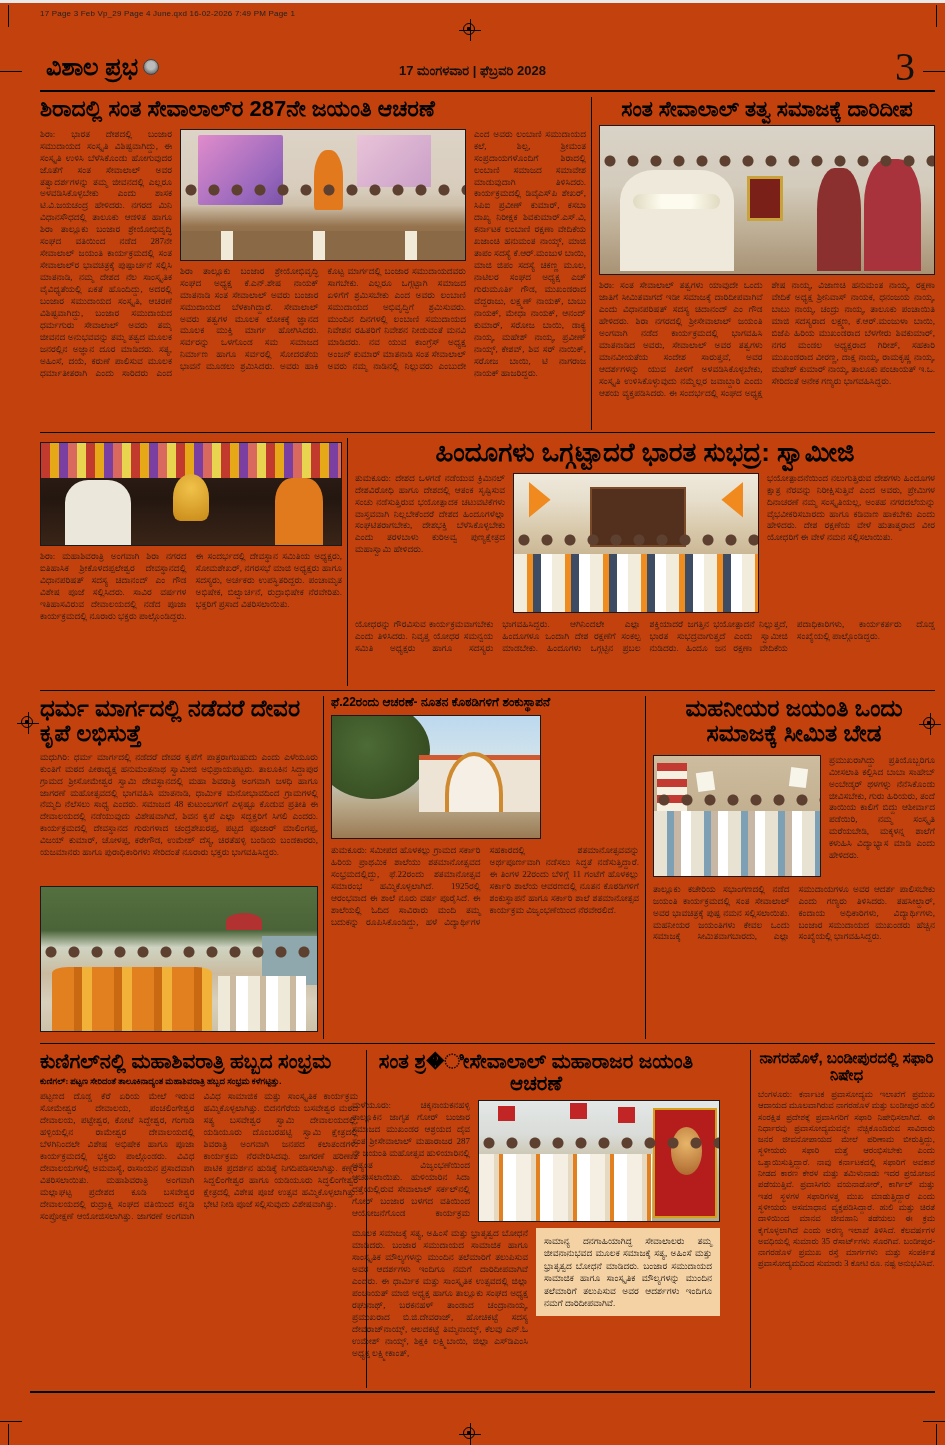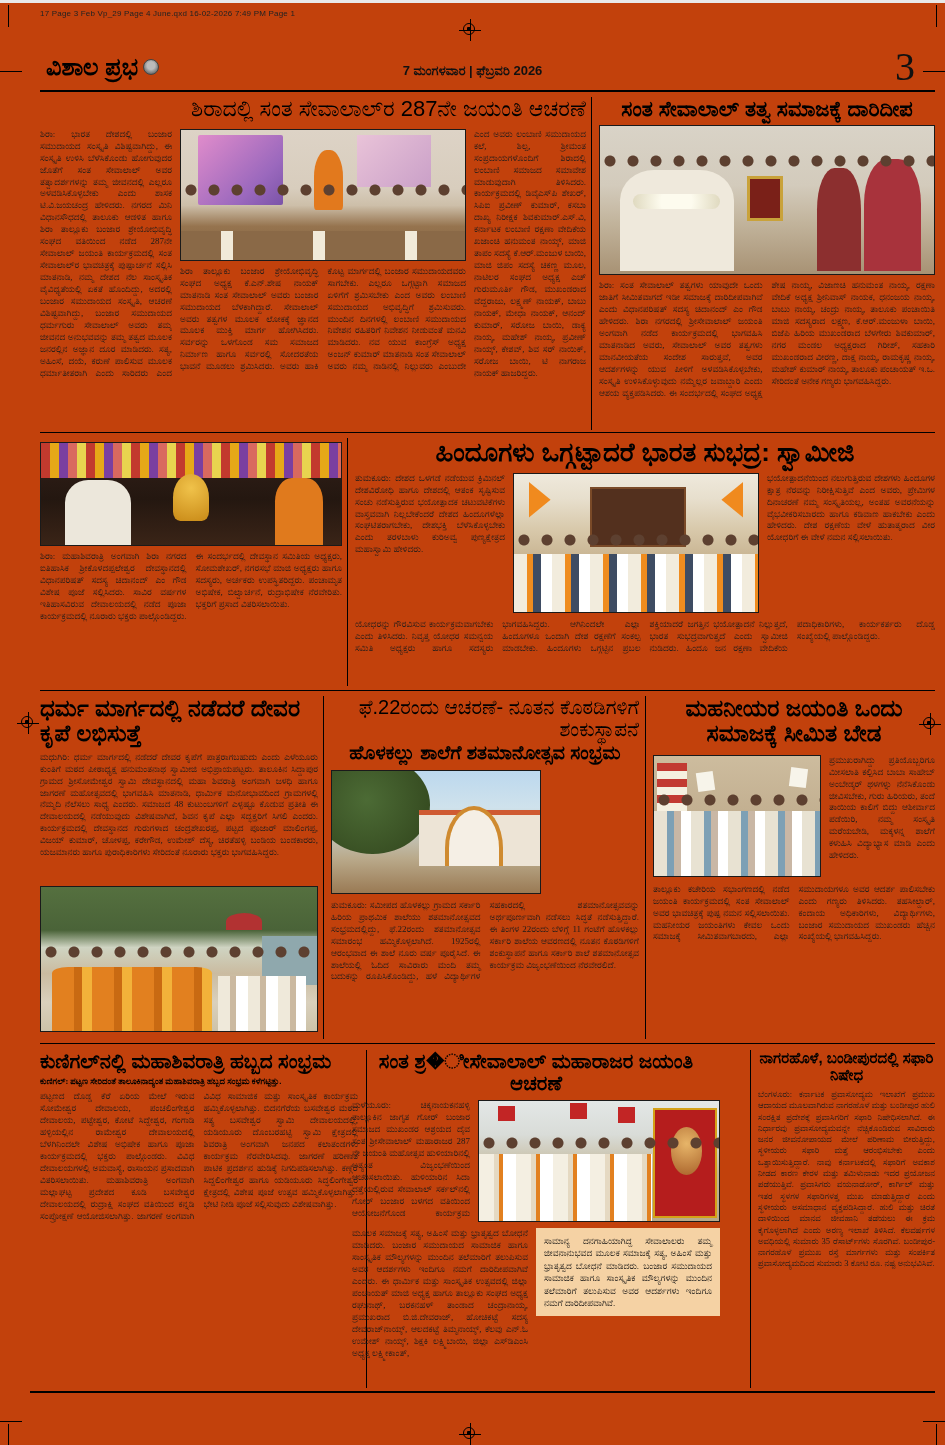--- a/index.html
+++ b/index.html
@@ -11,21 +11,21 @@
          font-weight:bold;font-size:24px;color:#000;display:flex;align-items:center;gap:5px;}
   .brandlogo{width:14px;height:14px;border:1.5px solid #444;border-radius:50%;
          background:radial-gradient(circle at 50% 40%,#bbb 0 35%,#777 70%,#333 100%);display:inline-block;}
   .dateline{position:absolute;left:0;right:0;top:60px;text-align:center;
          font-family:"Liberation Sans",sans-serif;font-weight:bold;font-size:13px;}
   .pagenum{position:absolute;right:30px;top:40px;font-family:"Liberation Serif",serif;
          font-size:40px;font-weight:normal;}
   .hrule{position:absolute;background:#000;height:1px;}
   .vrule{position:absolute;background:#000;width:1px;}
   .art{position:absolute;}
-  .kicker{font-family:"Liberation Sans",sans-serif;font-weight:normal;text-align:right;
+  .kicker{font-family:"Liberation Sans",sans-serif;font-weight:bold;text-align:left;
           line-height:1.12;color:#000;}
   .hl{font-family:"Liberation Sans",sans-serif;font-weight:bold;text-align:center;
       line-height:1.1;color:#000;}
   .body{font-size:9px;line-height:1.33;text-align:justify;color:#1b1b1b;overflow:hidden;}
   .cols2{columns:2;column-gap:9px;}
   .cols4{columns:4;column-gap:9px;}
   .cap{font-size:8.5px;font-weight:bold;line-height:1.3;color:#000;}
   .ph{position:relative;border:1px solid #1a1a1a;overflow:hidden;flex:none;box-sizing:border-box;}
   .el{position:absolute;}
   .heads{position:absolute;left:0;right:0;height:16px;background-repeat:repeat-x;
@@ -65,21 +65,21 @@
       <span class="ring"></span>
     </div>
   <div class="reg" style="left:459px;top:1420px">
       <span class="ring"></span>
     </div>
 
   <div class="brand">
     <span>ವಿಶಾಲ ಪ್ರಭ</span>
     <span class="brandlogo"></span>
   </div>
-  <div class="dateline">7 ಮಂಗಳವಾರ | ಫೆಬ್ರವರಿ 2026</div>
+  <div class="dateline">17 ಮಂಗಳವಾರ | ಫೆಬ್ರವರಿ 2028</div>
   <div class="pagenum">3</div>
   <div class="hrule" style="left:40px;top:87px;width:895px;height:2px"></div>
 
   <div class="art" style="left:40px;top:94px;width:546px;height:332px">
     <div class="kicker" style="font-size:22px">ಶಿರಾದಲ್ಲಿ ಸಂತ ಸೇವಾಲಾಲ್‌ರ 287ನೇ ಜಯಂತಿ ಆಚರಣೆ</div>
     <div class="flexrow" style="margin-top:7px;height:252px">
       <div class="body" style="width:132px;height:252px;flex:none">ಶಿರಾ: ಭಾರತ ದೇಶದಲ್ಲಿ ಬಂಜಾರ ಸಮುದಾಯದ ಸಂಸ್ಕೃತಿ ವಿಶಿಷ್ಟವಾಗಿದ್ದು, ಈ ಸಂಸ್ಕೃತಿ ಉಳಿಸಿ ಬೆಳೆಸಿಕೊಂಡು ಹೋಗುವುದರ ಜೊತೆಗೆ ಸಂತ ಸೇವಾಲಾಲ್ ಅವರ ತತ್ವಾದರ್ಶಗಳನ್ನು ತಮ್ಮ ಜೀವನದಲ್ಲಿ ಎಲ್ಲರೂ ಅಳವಡಿಸಿಕೊಳ್ಳಬೇಕು ಎಂದು ಶಾಸಕ ಟಿ.ವಿ.ಜಯಚಂದ್ರ ಹೇಳಿದರು. ನಗರದ ಮಿನಿ ವಿಧಾನಸೌಧದಲ್ಲಿ ತಾಲೂಕು ಆಡಳಿತ ಹಾಗೂ ಶಿರಾ ತಾಲ್ಲೂಕು ಬಂಜಾರ ಶ್ರೇಯೋಭಿವೃದ್ಧಿ ಸಂಘದ ವತಿಯಿಂದ ನಡೆದ 287ನೇ ಸೇವಾಲಾಲ್ ಜಯಂತಿ ಕಾರ್ಯಕ್ರಮದಲ್ಲಿ ಸಂತ ಸೇವಾಲಾಲ್‌ರ ಭಾವಚಿತ್ರಕ್ಕೆ ಪುಷ್ಪಾರ್ಚನೆ ಸಲ್ಲಿಸಿ ಮಾತನಾಡಿ, ನಮ್ಮ ದೇಶದ ನೆಲ ಸಾಂಸ್ಕೃತಿಕ ವೈವಿಧ್ಯತೆಯಲ್ಲಿ ಏಕತೆ ಹೊಂದಿದ್ದು, ಅದರಲ್ಲಿ ಬಂಜಾರ ಸಮುದಾಯದ ಸಂಸ್ಕೃತಿ, ಆಚರಣೆ ವಿಶಿಷ್ಟವಾಗಿದ್ದು, ಬಂಜಾರ ಸಮುದಾಯದ ಧರ್ಮಗುರು ಸೇವಾಲಾಲ್ ಅವರು ತಮ್ಮ ಜೀವನದ ಅನುಭವವನ್ನು ತಮ್ಮ ತತ್ವದ ಮೂಲಕ ಜನರಲ್ಲಿನ ಅಜ್ಞಾನ ದೂರ ಮಾಡಿದರು. ಸತ್ಯ, ಅಹಿಂಸೆ, ದಯೆ, ಕರುಣೆ ಪಾಲಿಸುವ ಮೂಲಕ ಧರ್ಮಾತೀತರಾಗಿ ಎಂದು ಸಾರಿದರು ಎಂದ ಅವರು ಲಂಬಾಣಿ ಸಮುದಾಯದ ಅಭಿವೃದ್ಧಿಗೆ ಸರ್ಕಾರ ಬದ್ಧ ಎಂದರು.</div>
       <div style="width:286px;flex:none">
         <div class="ph" style="width:286px;height:132px;background:linear-gradient(180deg,#ddd3c6 0%,#d8cdbd 45%,#cdbfa9 58%,#96744f 74%,#7d5c3c 100%)">
           <div class="el" style="left:6%;top:4%;width:30%;height:54%;border-radius:2px;background:linear-gradient(135deg,#e08ccb,#9a68bd 70%,#7b54a8)"></div>
@@ -127,21 +127,21 @@
     <div class="hl" style="font-size:26px">ಹಿಂದೂಗಳು ಒಗ್ಗಟ್ಟಾದರೆ ಭಾರತ ಸುಭದ್ರ: ಸ್ವಾಮೀಜಿ</div>
     <div class="flexrow" style="margin-top:6px">
       <div class="body" style="width:150px;height:140px;flex:none">ತುಮಕೂರು: ದೇಶದ ಒಳಗಡೆ ನಡೆಯುವ ಕ್ರಿಮಿನಲ್ ದೇಶವಿರೋಧಿ ಹಾಗೂ ದೇಶದಲ್ಲಿ ಆತಂಕ ಸೃಷ್ಟಿಸುವ ಸಂಚು ನಡೆಸುತ್ತಿರುವ ಭಯೋತ್ಪಾದಕ ಚಟುವಟಿಕೆಗಳು ವಾಸ್ತವವಾಗಿ ನಿಲ್ಲಬೇಕೆಂದರೆ ದೇಶದ ಹಿಂದೂಗಳೆಲ್ಲಾ ಸಂಘಟಿತರಾಗಬೇಕು, ದೇಶಭಕ್ತಿ ಬೆಳೆಸಿಕೊಳ್ಳಬೇಕು ಎಂದು ತರಳಬಾಳು ಕುರಿಅವ್ವ ಪುಣ್ಯಕ್ಷೇತ್ರದ ಮಹಾಸ್ವಾಮಿ ಹೇಳಿದರು.</div>
       <div class="ph" style="width:246px;height:140px;background:linear-gradient(180deg,#efe9dc 0%,#e7dfcd 18%,#d8c9ab 40%,#c2ab87 70%,#a98f6a 100%)">
         <div class="el" style="left:31%;top:10%;width:38%;height:40%;background:#53301e;border:2px solid #7a4a28"></div>
         <div class="el" style="left:6%;top:6%;width:9%;height:26%;background:#f08a1e;clip-path:polygon(0 0,100% 50%,0 100%)"></div>
         <div class="el" style="right:6%;top:6%;width:9%;height:26%;background:#f08a1e;clip-path:polygon(100% 0,0 50%,100% 100%)"></div>
         <div class="heads" style="top:42%"></div>
         <div class="el" style="left:0;bottom:0;width:100%;height:42%;background:repeating-linear-gradient(90deg,#f2ecdd 0 13px,#ef8c1f 13px 19px,#3e4c63 19px 27px,#ffffff 27px 38px)"></div>
       </div>
-      <div class="body" style="flex:1;height:140px">ಭಯೋತ್ಪಾದನೆಯಿಂದ ನಲುಗುತ್ತಿರುವ ದೇಶಗಳು ಹಿಂದೂಗಳ ಕ್ಷಾತ್ರ ನೆರವನ್ನು ನಿರೀಕ್ಷಿಸುತ್ತಿವೆ ಎಂದ ಅವರು, ಪ್ರೇಮಿಗಳ ದಿನಾಚರಣೆ ನಮ್ಮ ಸಂಸ್ಕೃತಿಯಲ್ಲ, ಅಂತಹ ಅವರನೆಯನ್ನು ವೈಭವೀಕರಿಸಬಾರದು ಹಾಗೂ ಕಡಿವಾಣ ಹಾಕಬೇಕು ಎಂದು ಹೇಳಿದರು. ದೇಶ ರಕ್ಷಣೆಯ ವೇಳೆ ಹುತಾತ್ಮರಾದ ವೀರ ಯೋಧರಿಗೆ ಈ ವೇಳೆ ನಮನ ಸಲ್ಲಿಸಲಾಯಿತು.</div>
+      <div class="body" style="flex:1;height:140px">ಭಯೋತ್ಪಾದನೆಯಿಂದ ನಲುಗುತ್ತಿರುವ ದೇಶಗಳು ಹಿಂದೂಗಳ ಕ್ಷಾತ್ರ ನೆರವನ್ನು ನಿರೀಕ್ಷಿಸುತ್ತಿವೆ ಎಂದ ಅವರು, ಪ್ರೇಮಿಗಳ ದಿನಾಚರಣೆ ನಮ್ಮ ಸಂಸ್ಕೃತಿಯಲ್ಲ, ಅಂತಹ ನಗರದಲೆಯನ್ನು ವೈಭವೀಕರಿಸಬಾರದು ಹಾಗೂ ಕಡಿವಾಣ ಹಾಕಬೇಕು ಎಂದು ಹೇಳಿದರು. ದೇಶ ರಕ್ಷಣೆಯ ವೇಳೆ ಹುತಾತ್ಮರಾದ ವೀರ ಯೋಧರಿಗೆ ಈ ವೇಳೆ ನಮನ ಸಲ್ಲಿಸಲಾಯಿತು.</div>
     </div>
     <div class="body cols4" style="height:90px;margin-top:6px">ಯೋಧರನ್ನು ಗೌರವಿಸುವ ಕಾರ್ಯಕ್ರಮವಾಗಬೇಕು ಎಂದು ತಿಳಿಸಿದರು. ನಿವೃತ್ತ ಯೋಧರ ಸಮನ್ವಯ ಸಮಿತಿ ಅಧ್ಯಕ್ಷರು ಹಾಗೂ ಸದಸ್ಯರು ಭಾಗವಹಿಸಿದ್ದರು. ಆಗಿನಿಂದಲೇ ಎಲ್ಲಾ ಹಿಂದೂಗಳೂ ಒಂದಾಗಿ ದೇಶ ರಕ್ಷಣೆಗೆ ಸಂಕಲ್ಪ ಮಾಡಬೇಕು. ಹಿಂದೂಗಳು ಒಗ್ಗಟ್ಟಿನ ಪ್ರಬಲ ಶಕ್ತಿಯಾದರೆ ಜಗತ್ತಿನ ಭಯೋತ್ಪಾದನೆ ನಿಲ್ಲುತ್ತದೆ, ಭಾರತ ಸುಭದ್ರವಾಗುತ್ತದೆ ಎಂದು ಸ್ವಾಮೀಜಿ ನುಡಿದರು. ಹಿಂದೂ ಜನ ರಕ್ಷಣಾ ವೇದಿಕೆಯ ಪದಾಧಿಕಾರಿಗಳು, ಕಾರ್ಯಕರ್ತರು ದೊಡ್ಡ ಸಂಖ್ಯೆಯಲ್ಲಿ ಪಾಲ್ಗೊಂಡಿದ್ದರು.</div>
   </div>
 
   <div class="hrule" style="left:40px;top:687px;width:895px"></div>
 
   <div class="art" style="left:40px;top:693px;width:278px;height:343px">
     <div class="hl" style="font-size:23px;text-align:left">ಧರ್ಮ ಮಾರ್ಗದಲ್ಲಿ ನಡೆದರೆ ದೇವರ ಕೃಪೆ ಲಭಿಸುತ್ತೆ</div>
     <div class="body" style="height:128px;margin-top:5px">ಮಧುಗಿರಿ: ಧರ್ಮ ಮಾರ್ಗದಲ್ಲಿ ನಡೆದರೆ ದೇವರ ಕೃಪೆಗೆ ಪಾತ್ರರಾಗಬಹುದು ಎಂದು ಎಳೆಯೂರು ಕುಂತಿಗೆ ಮಠದ ಪೀಠಾಧ್ಯಕ್ಷ ಹನುಮಂತನಾಥ ಸ್ವಾಮೀಜಿ ಅಭಿಪ್ರಾಯಪಟ್ಟರು. ತಾಲೂಕಿನ ಸಿದ್ದಾಪುರ ಗ್ರಾಮದ ಶ್ರೀಸೋಮೇಶ್ವರ ಸ್ವಾಮಿ ದೇವಸ್ಥಾನದಲ್ಲಿ ಮಹಾ ಶಿವರಾತ್ರಿ ಅಂಗವಾಗಿ ಜಳಧಿ ಹಾಗೂ ಜಾಗರಣೆ ಮಹೋತ್ಸವದಲ್ಲಿ ಭಾಗವಹಿಸಿ ಮಾತನಾಡಿ, ಧಾರ್ಮಿಕ ಮನೋಭಾವದಿಂದ ಗ್ರಾಮಗಳಲ್ಲಿ ನೆಮ್ಮದಿ ನೆಲೆಸಲು ಸಾಧ್ಯ ಎಂದರು. ಸಮಾಜದ 48 ಕುಟುಂಬಗಳಿಗೆ ಎಳ್ಳಷ್ಟೂ ಕೊಡುವ ಪ್ರತೀತಿ ಈ ದೇವಾಲಯದಲ್ಲಿ ನಡೆಯುವುದು ವಿಶೇಷವಾಗಿದೆ, ಶಿವನ ಕೃಪೆ ಎಲ್ಲಾ ಸದ್ಭಕ್ತರಿಗೆ ಸಿಗಲಿ ಎಂದರು. ಕಾರ್ಯಕ್ರಮದಲ್ಲಿ ದೇವಸ್ಥಾನದ ಗುರುಗಳಾದ ಚಂದ್ರಶೇಖರಪ್ಪ, ಪಟ್ಟದ ಪೂಜಾರ್ ಮಾಲಿಂಗಪ್ಪ, ವಿಜಯ್ ಕುಮಾರ್, ಚೋಳಪ್ಪ, ಕರೇಗೌಡ, ಉಮೇಶ್ ದೆಸ್ಯ, ಚಿರತೆಹಳ್ಳಿ ಬಂಡಿಯ ಬಂಡಕಾರರು, ಯಜಮಾನರು ಹಾಗೂ ಪುರಾಧಿಕಾರಿಗಳು ಸೇರಿದಂತೆ ನೂರಾರು ಭಕ್ತರು ಭಾಗವಹಿಸಿದ್ದರು.</div>
     <div class="ph" style="width:278px;height:146px;margin-top:6px;background:linear-gradient(180deg,#55703f 0%,#4a6338 30%,#cfd4c2 42%,#cabba0 60%,#d9d0bc 80%,#cdc2a8 100%)">
@@ -149,22 +149,21 @@
       <div class="el" style="right:20%;top:18%;width:13%;height:12%;border-radius:50% 50% 0 0;background:#b23232"></div>
       <div class="heads" style="top:40%"></div>
       <div class="el" style="left:4%;bottom:0;width:58%;height:44%;border-radius:10% 10% 0 0;background:repeating-linear-gradient(90deg,#e2801f 0 22px,#c96a12 22px 30px,#f2b23a 30px 40px)"></div>
       <div class="el" style="right:4%;bottom:0;width:32%;height:38%;background:repeating-linear-gradient(90deg,#efe9da 0 12px,#cbb9a0 12px 18px,#ffffff 18px 30px)"></div>
     </div>
   </div>
 
   <div class="vrule" style="left:323px;top:693px;height:343px"></div>
 
   <div class="art" style="left:331px;top:693px;width:308px;height:343px">
-    <div class="kicker" style="font-size:20px">ಫೆ.22ರಂದು ಆಚರಣೆ- ನೂತನ ಕೊಠಡಿಗಳಿಗೆ ಶಂಕುಸ್ಥಾಪನೆ</div>
-    <div class="hl" style="font-size:19px;margin-top:2px">ಹೊಳಕಲ್ಲು ಶಾಲೆಗೆ ಶತಮಾನೋತ್ಸವ ಸಂಭ್ರಮ</div>
+    <div class="kicker" style="font-size:12px">ಫೆ.22ರಂದು ಆಚರಣೆ- ನೂತನ ಕೊಠಡಿಗಳಿಗೆ ಶಂಕುಸ್ಥಾಪನೆ</div>
     <div class="flexrow" style="margin-top:6px">
       <div class="ph" style="width:210px;height:124px;background:linear-gradient(180deg,#bcd8ee 0%,#cfe2ec 30%,#b9a98a 72%,#9a7a54 100%)">
         <div class="el" style="left:-8%;top:-12%;width:55%;height:80%;border-radius:50%;background:radial-gradient(circle at 45% 45%,#4c6b35,#34491f 85%)"></div>
         <div class="el" style="right:0;bottom:22%;width:58%;height:42%;background:#ede4d6;border-top:5px solid #cf5a32"></div>
         <div class="el" style="right:18%;bottom:22%;width:24%;height:46%;border:4px solid #cf8a2f;border-bottom:none;border-radius:50% 50% 0 0/70% 70% 0 0;background:#f5efe5"></div>
       </div>
     </div>
     <div class="body cols2" style="height:154px;margin-top:6px">ತುಮಕೂರು: ಸಮೀಪದ ಹೊಳಕಲ್ಲು ಗ್ರಾಮದ ಸರ್ಕಾರಿ ಹಿರಿಯ ಪ್ರಾಥಮಿಕ ಶಾಲೆಯು ಶತಮಾನೋತ್ಸವದ ಸಂಭ್ರಮದಲ್ಲಿದ್ದು, ಫೆ.22ರಂದು ಶತಮಾನೋತ್ಸವ ಸಮಾರಂಭ ಹಮ್ಮಿಕೊಳ್ಳಲಾಗಿದೆ. 1925ರಲ್ಲಿ ಆರಂಭವಾದ ಈ ಶಾಲೆ ನೂರು ವರ್ಷ ಪೂರೈಸಿದೆ. ಈ ಶಾಲೆಯಲ್ಲಿ ಓದಿದ ಸಾವಿರಾರು ಮಂದಿ ತಮ್ಮ ಬದುಕನ್ನು ರೂಪಿಸಿಕೊಂಡಿದ್ದು, ಹಳೆ ವಿದ್ಯಾರ್ಥಿಗಳ ಸಹಕಾರದಲ್ಲಿ ಶತಮಾನೋತ್ಸವವನ್ನು ಅರ್ಥಪೂರ್ಣವಾಗಿ ನಡೆಸಲು ಸಿದ್ಧತೆ ನಡೆಸುತ್ತಿದ್ದಾರೆ. ಈ ತಿಂಗಳ 22ರಂದು ಬೆಳಿಗ್ಗೆ 11 ಗಂಟೆಗೆ ಹೊಳಕಲ್ಲು ಸರ್ಕಾರಿ ಶಾಲೆಯ ಆವರಣದಲ್ಲಿ ನೂತನ ಕೊಠಡಿಗಳಿಗೆ ಶಂಕುಸ್ಥಾಪನೆ ಹಾಗೂ ಸರ್ಕಾರಿ ಶಾಲೆ ಶತಮಾನೋತ್ಸವ ಕಾರ್ಯಕ್ರಮ ವಿಜೃಂಭಣೆಯಿಂದ ನೆರವೇರಲಿದೆ.</div>
   </div>
 

